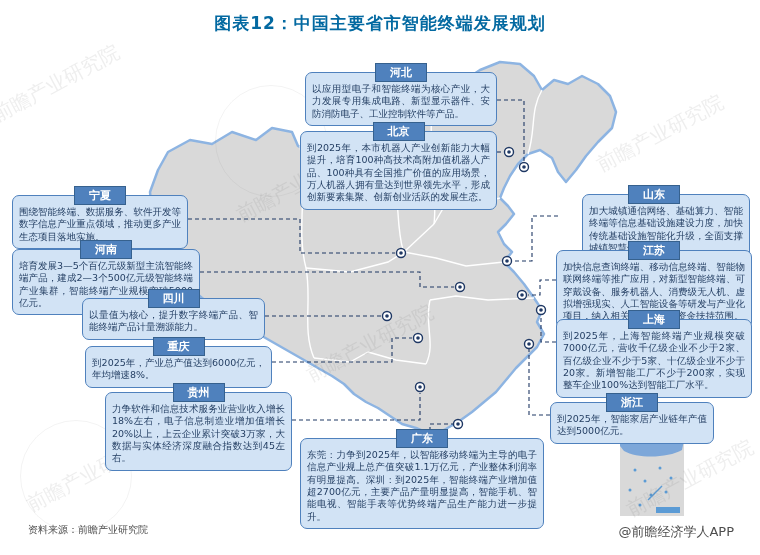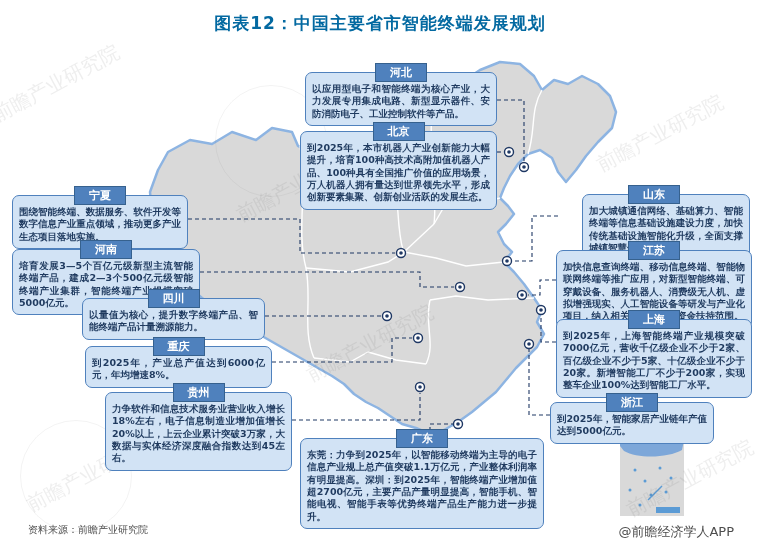--- a/index.html
+++ b/index.html
@@ -6,21 +6,21 @@
   #canvas{position:relative;width:760px;height:555px;background:#ffffff;overflow:hidden;
           font-family:"DejaVu Sans","Liberation Sans",sans-serif;}
   .title{position:absolute;top:12px;left:0;width:760px;text-align:center;
          font-size:17px;font-weight:bold;color:#0369a1;letter-spacing:1px;}
   #mapsvg{position:absolute;left:0;top:0;z-index:1;}
   .callout{position:absolute;z-index:3;}
   .callout .tab{position:absolute;top:-9px;left:50%;transform:translateX(-50%);
       background:#4f81bd;color:#fff;font-size:11px;font-weight:bold;line-height:17px;
       padding:0 14px;border-radius:0;border:1px solid #36618e;white-space:nowrap;z-index:4;}
   .callout .body{background:#d2e3f5;border:1px solid #4f81bd;border-radius:7px;
-      padding:10px 6px 5px 6px;font-size:9.5px;line-height:1.3;color:#1f3a5f;text-align:justify;font-weight:bold;}
+      padding:10px 6px 5px 6px;font-size:9.5px;line-height:1.3;color:#1f3a5f;text-align:justify;}
   .src{position:absolute;left:28px;top:523px;font-size:10px;color:#4d4d4d;}
   .credit{position:absolute;right:26px;top:523px;font-size:13px;color:#4d4d4d;}
   .wm{position:absolute;z-index:2;color:rgba(100,100,100,0.11);font-size:20px;
       transform:rotate(-28deg);white-space:nowrap;pointer-events:none;}
   .wm-ring{position:absolute;z-index:2;border:1px solid rgba(100,100,100,0.08);
       border-radius:50%;pointer-events:none;}
 </style>
 </head>
 <body>
 

